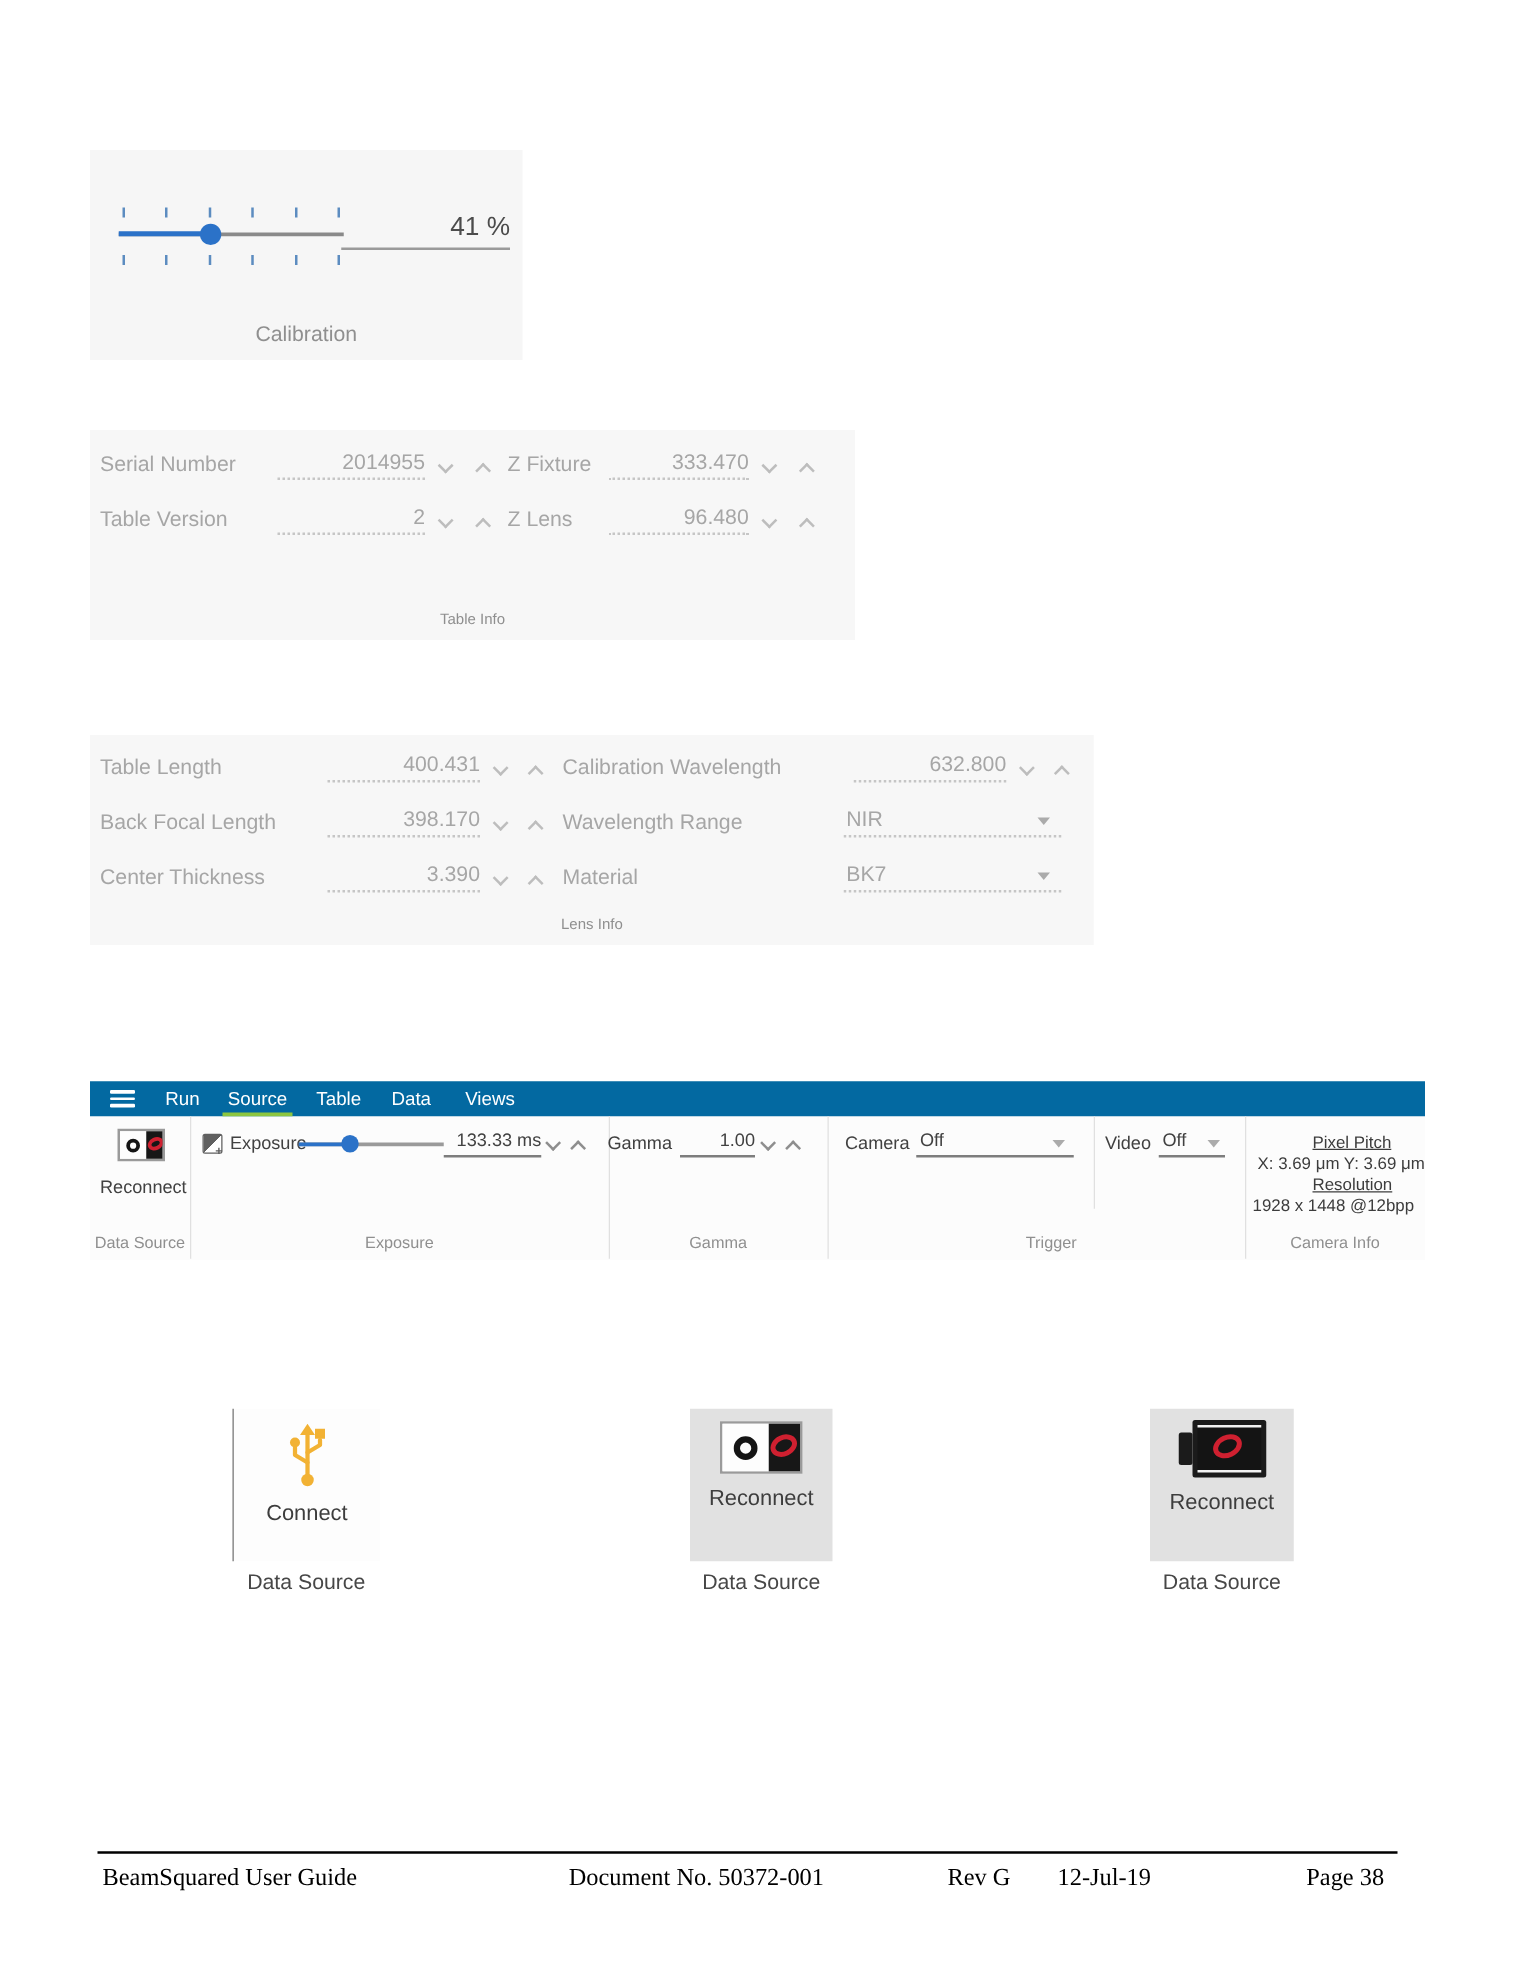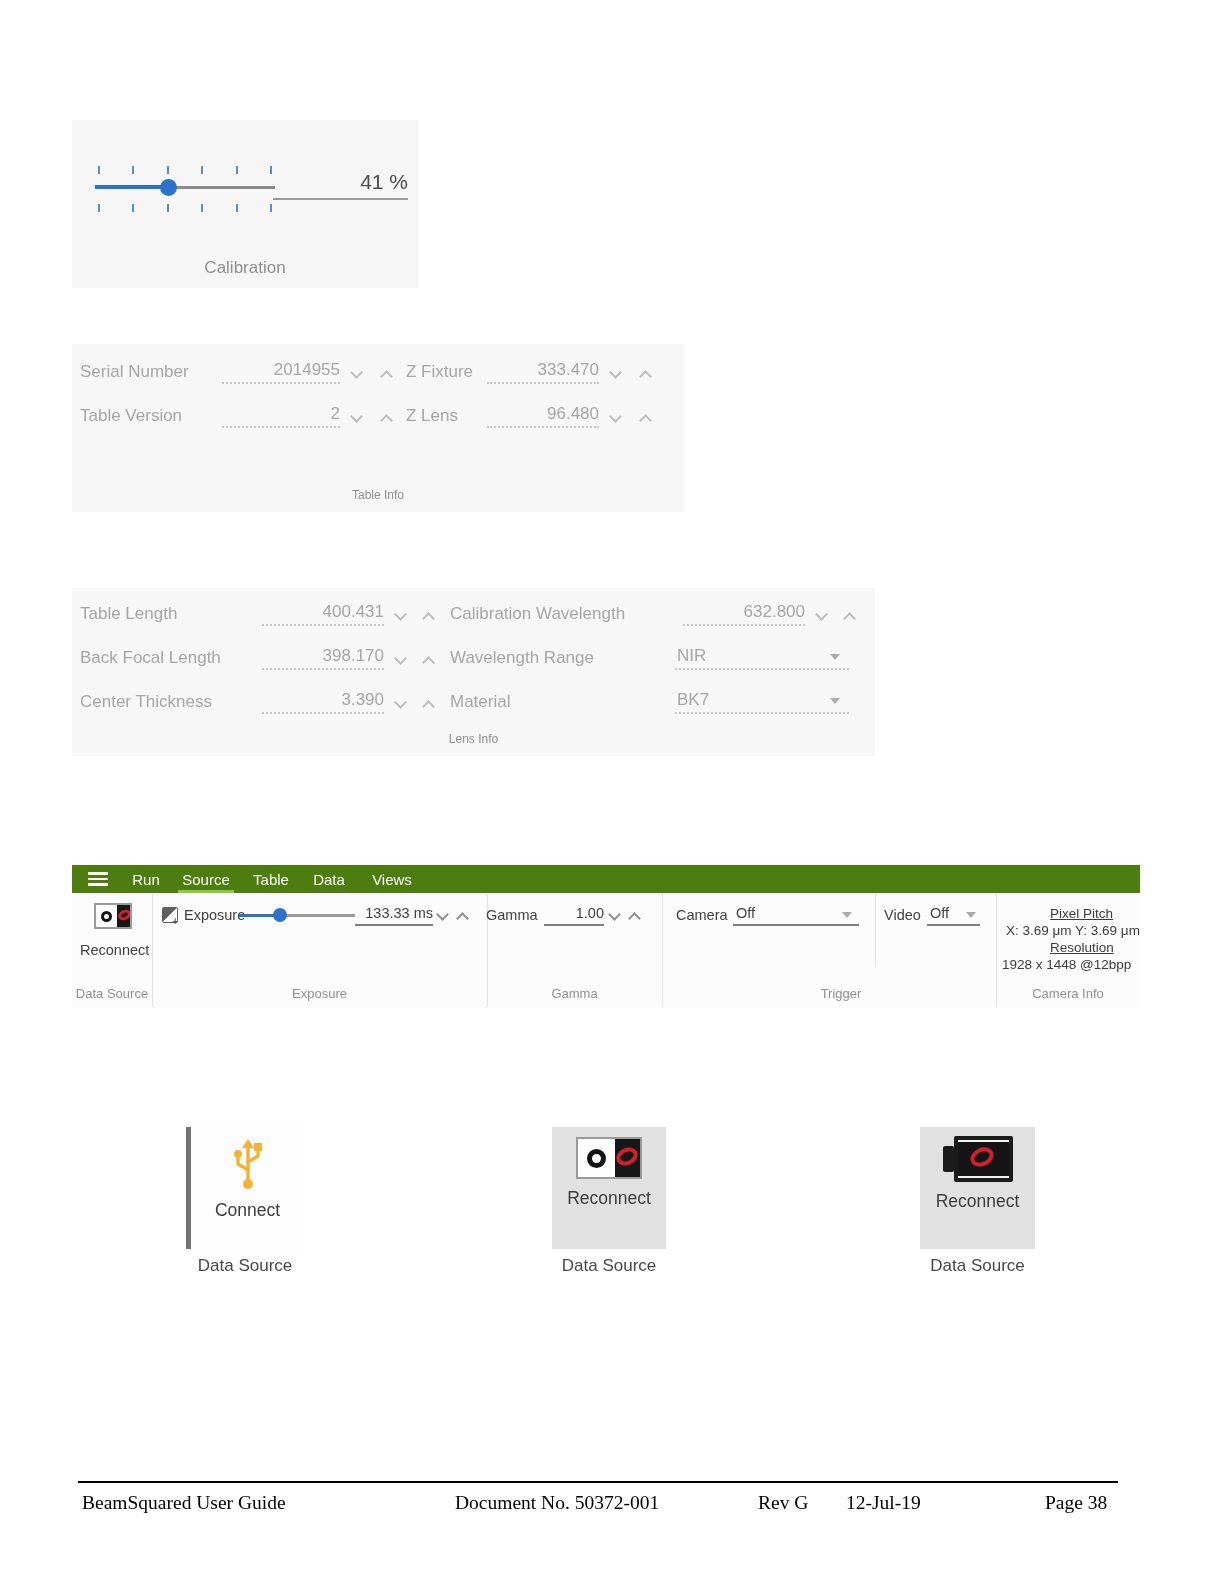--- a/index.html
+++ b/index.html
@@ -31,21 +31,21 @@
   .fval.dd { text-align:left; padding-left:2px; }
   .chev { width:9px; height:9px; border:solid #bdbdbd; border-width:0 2px 2px 0; }
   .chev-d { transform:rotate(45deg); }
   .chev-u { transform:rotate(225deg); }
   .chev.dark { border-color:#8e8e8e; }
   .dd-arrow { width:0; height:0; border-left:5px solid transparent;
               border-right:5px solid transparent; border-top:6px solid #ababab; }
 
   
   .ribbon { left:72px; top:865px; width:1068px; height:143px; background:#fcfcfc; }
-  .ribbon-tabs { left:0; top:0; width:100%; height:28px; background:#4d7c0f; }
+  .ribbon-tabs { left:0; top:0; width:100%; height:28px; background:#0369a1; }
   .rtab { position:absolute; top:0; height:28px; display:flex; align-items:center;
           justify-content:center; color:#ffffff; font-size:15px; }
   .tab-underline { position:absolute; left:106px; bottom:0; width:56px; height:3px; background:#8dc63f; }
   .hamburger { position:absolute; left:16px; top:7px; width:20px; }
   .hamburger i { display:block; height:2.5px; background:#fff; margin-bottom:3px; border-radius:1px; }
   .vdiv { top:28px; width:1px; height:114px; background:#e0e0e0; }
   .vdiv.short { height:74px; }
   .rtext { font-size:14.5px; color:#414141; white-space:nowrap; }
   .rval { font-size:14.5px; color:#414141; border-bottom:2px solid #7d7d7d; text-align:right;
           height:21px; white-space:nowrap; }
@@ -68,21 +68,21 @@
   .cam-front .lens-half { display:flex; align-items:center; justify-content:center; background:#fdfdfd; }
   .cam-front .ring { border-radius:50%; border:4px solid #141414; }
   .cam-front .logo-half { background:#171717; position:relative; overflow:hidden; flex:1; }
   .red-swoosh { position:absolute; border-radius:50%; border:3px solid #cf2030; transform:rotate(-25deg); }
 
   
   .demo-btn { height:122px; display:flex; flex-direction:column; align-items:center; }
   .demo-btn .blabel { font-size:17.5px; color:#3d3d3d; margin-top:9px; }
   .demo-sec { font-size:17px; color:#474747; text-align:center; }
   .gray-bg { background:#e1e1e1; }
-  .white-bg { background:#fdfdfd; border-left:5px solid #737373; }
+  .white-bg { background:#fdfdfd; border-left:1px solid #737373; }
 
   
   .cam-side { position:relative; width:70px; height:46px; }
   .cam-side .nub { position:absolute; left:0; top:10px; width:11px; height:26px; background:#1b1b1b; border-radius:2px; }
   .cam-side .bodyb { position:absolute; left:11px; top:0; width:59px; height:46px; background:#1b1b1b; border-radius:2px; }
   .cam-side .screen { position:absolute; left:4px; top:4px; right:4px; bottom:4px;
                       border-top:2.5px solid #f2f2f2; border-bottom:2.5px solid #f2f2f2; background:#141414; }
 
   
   .footer-line { left:78px; top:1481px; width:1040px; height:2px; background:#000; }

